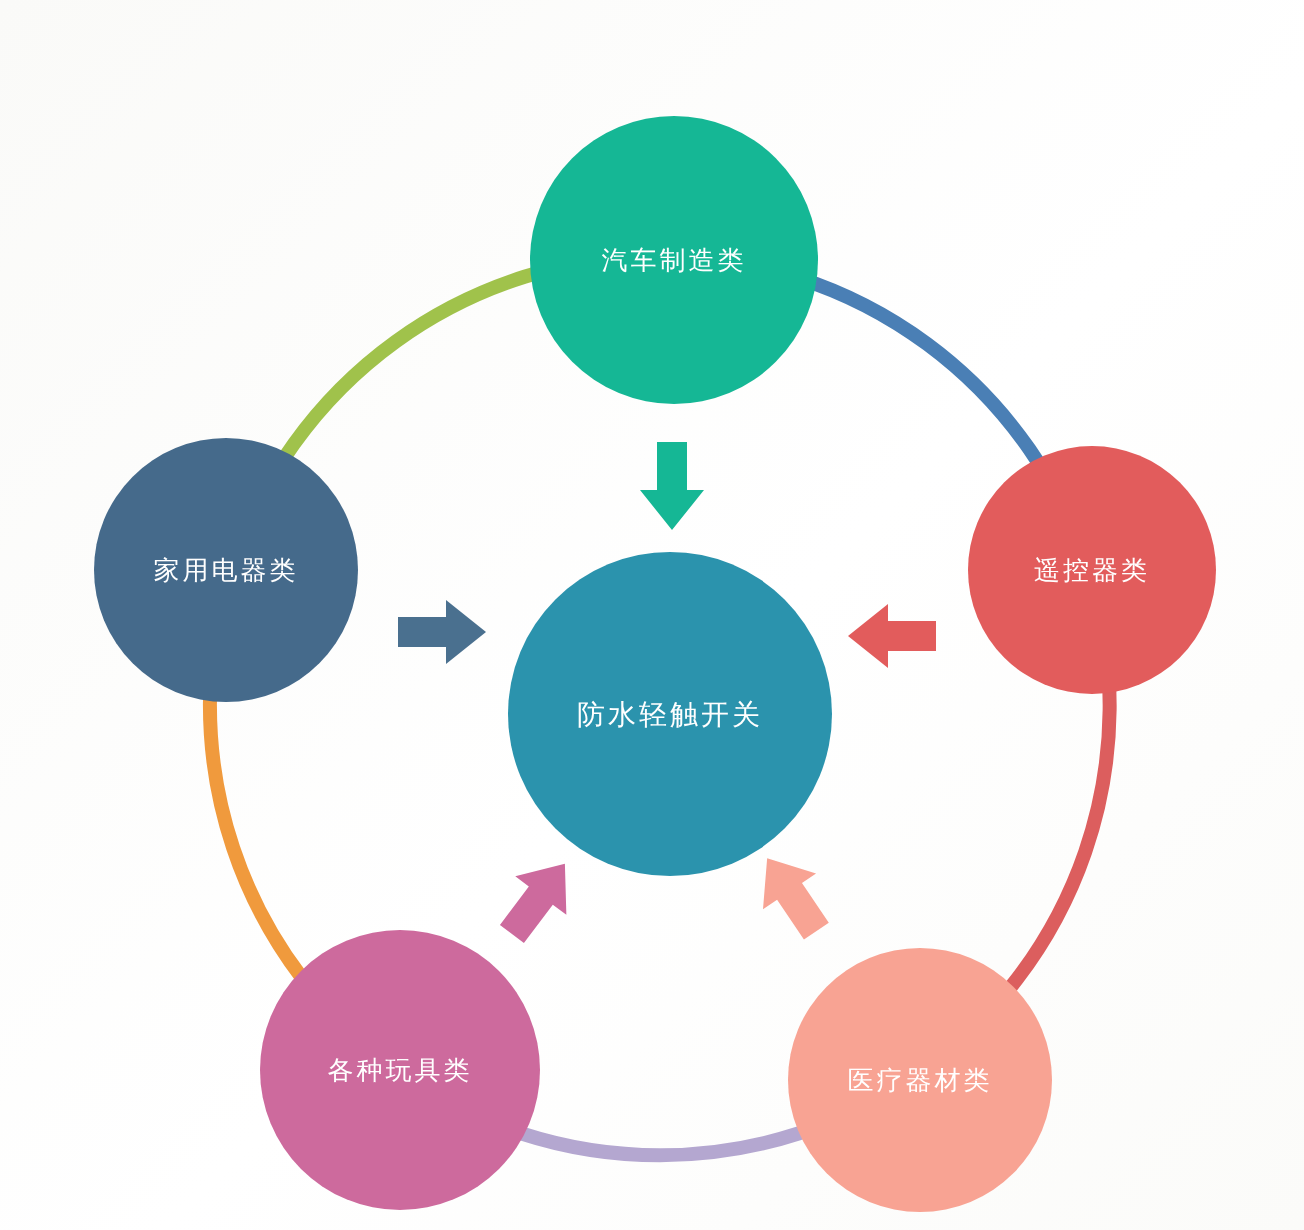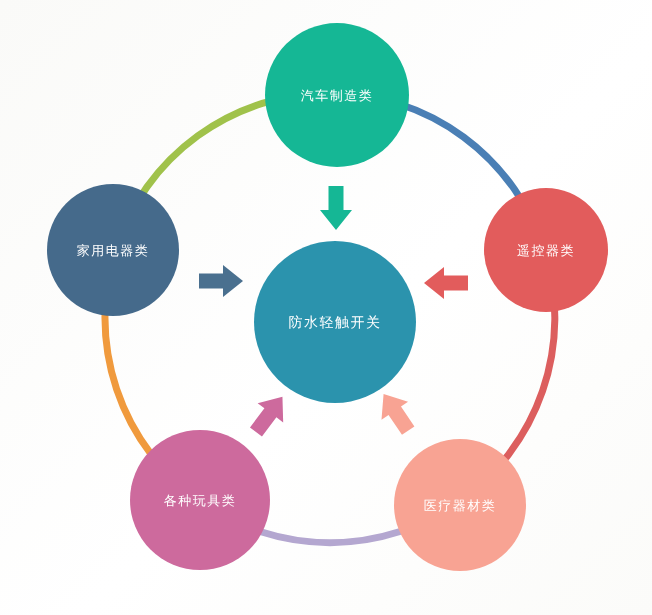--- a/index.html
+++ b/index.html
@@ -10,20 +10,21 @@
     width: 652px;
     height: 615px;
     background: linear-gradient(135deg, #fafaf8 0%, #ffffff 55%, #fbfbf9 100%);
     font-family: "Liberation Sans", sans-serif;
     overflow: hidden;
   }
   .stage {
     position: relative;
     width: 652px;
     height: 566px;
+    margin-top: 35px;
   }
   svg { display: block; }
   .node-label {
     fill: #ffffff;
     font-size: 13px;
     letter-spacing: 1.5px;
     font-family: "Liberation Sans", sans-serif;
   }
   .center-label {
     fill: #ffffff;

